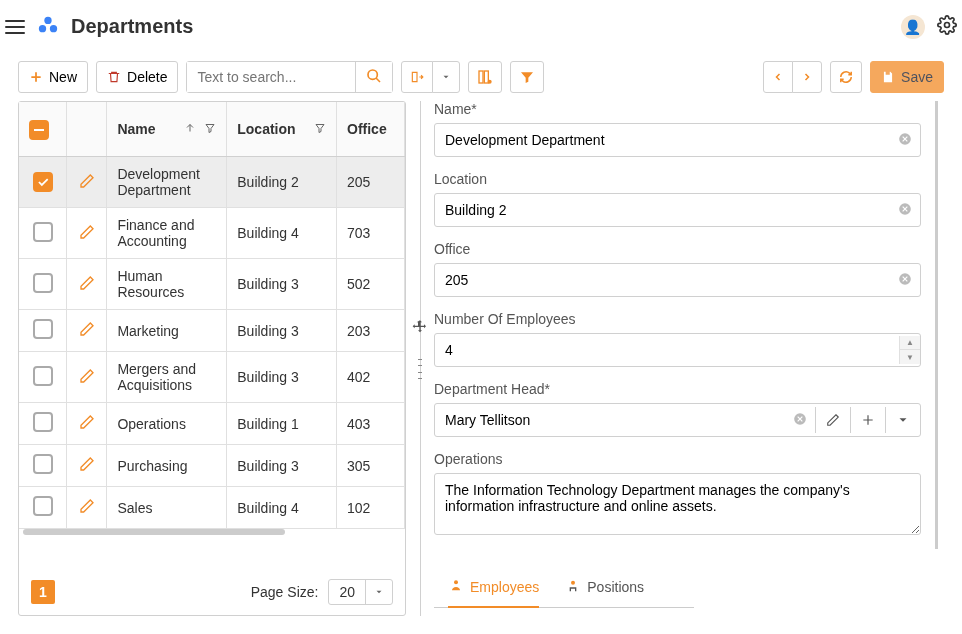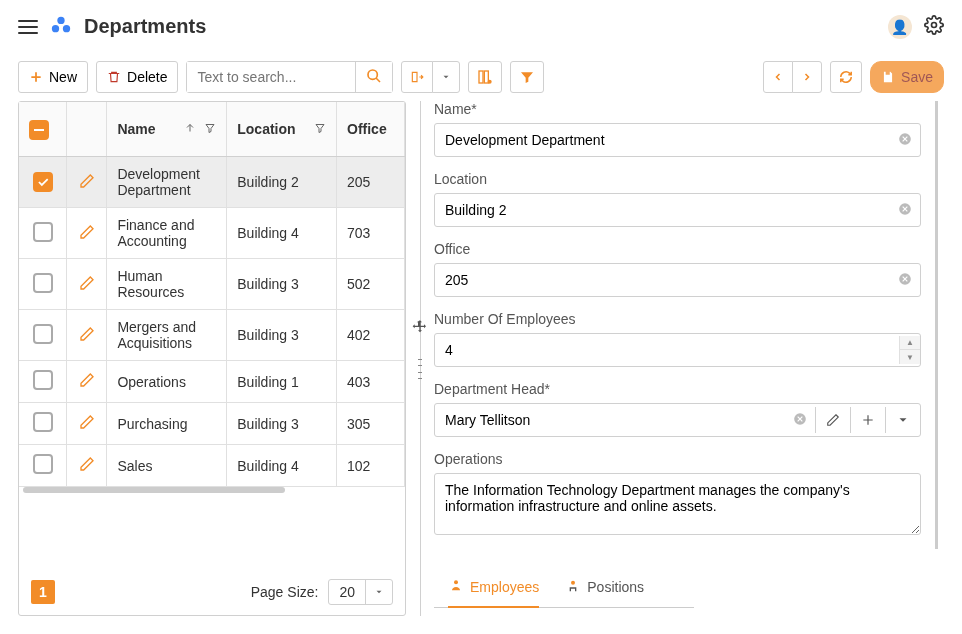--- a/index.html
+++ b/index.html
@@ -1,18 +1,18 @@
 <!DOCTYPE html>
 <html><head>
 <meta charset="utf-8">
 <style>
 * { box-sizing: border-box; margin: 0; padding: 0; }
 body { font-family: -apple-system, BlinkMacSystemFont, "Segoe UI", Arial, sans-serif; font-size: 14px; color: #333; background: #fff; }
 .app { display: flex; flex-direction: column; width: 962px; height: 634px; }
-.header { display: flex; align-items: center; padding: 14px 18px; gap: 12px; }
+.header { display: flex; align-items: center; padding: 14px 5px; gap: 12px; }
 .hamburger { cursor: pointer; }
 .hamburger-lines { display: flex; flex-direction: column; gap: 4px; }
 .hamburger-lines span { display: block; width: 20px; height: 2px; background: #333; border-radius: 2px; }
 .logo-icon { width: 22px; height: 22px; color: #3b82f6; }
 .page-title { font-size: 20px; font-weight: 700; flex: 1; }
 .avatar { width: 24px; height: 24px; border-radius: 50%; background: #f5e6d3; display: flex; align-items: center; justify-content: center; font-size: 14px; }
 .gear-icon { width: 20px; height: 20px; cursor: pointer; }
 .toolbar { display: flex; align-items: center; padding: 8px 18px; gap: 8px; }
 .btn { display: inline-flex; align-items: center; gap: 6px; border: 1px solid #d0d0d0; background: #fff; padding: 5px 10px; border-radius: 3px; cursor: pointer; font-size: 14px; height: 32px; }
 .btn-icon { width: 14px; height: 14px; }
@@ -21,21 +21,21 @@
 .search-wrap { display: flex; border: 1px solid #d0d0d0; border-radius: 3px; height: 32px; }
 .search-input { border: none; padding: 0 10px; width: 168px; font-size: 14px; outline: none; }
 .search-btn { border: none; border-left: 1px solid #d0d0d0; background: #fff; padding: 0 10px; cursor: pointer; color: #f28c28; }
 .tool-group { display: flex; }
 .tool-group .btn { border-radius: 0; margin-left: -1px; }
 .tool-group .btn:first-child { border-radius: 3px 0 0 3px; margin-left: 0; }
 .tool-group .btn:last-child { border-radius: 0 3px 3px 0; }
 .btn.icon-only { padding: 5px 8px; }
 .btn.orange { color: #f28c28; }
 .spacer { flex: 1; }
-.btn-save { background: #f28c28; border-color: #f28c28; color: #7f1d1d; opacity: 0.75; border-radius: 11px; }
+.btn-save { background: #f28c28; border-color: #f28c28; color: #0f172a; opacity: 0.75; }
 .btn-save svg { color: #fff; }
 
 .content { display: flex; flex: 1; padding: 0 18px 18px 18px; gap: 0; overflow: hidden; }
 .left-pane { width: 388px; border: 1px solid #d0d0d0; border-radius: 3px; display: flex; flex-direction: column; }
 .table { width: 100%; border-collapse: collapse; }
 .table th { text-align: left; padding: 16px 10px; border-right: 1px solid #e0e0e0; border-bottom: 1px solid #d0d0d0; font-weight: 600; background: #fafafa; position: relative; font-size: 14px; }
 .table td { padding: 9px 10px; border-right: 1px solid #e0e0e0; border-bottom: 1px solid #e0e0e0; vertical-align: middle; font-size: 14px; }
 .table tr.selected td { background: #ededed; }
 .col-check { width: 48px; text-align: center; }
 .col-edit { width: 40px; text-align: center; }
@@ -250,20 +250,29 @@
                     </svg></span></td>
                 <td class="col-name">Human Resources</td>
                 <td class="col-loc">Building 3</td>
                 <td class="col-office">502</td>
               </tr>
               <tr>
                 <td class="col-check"><span class="checkbox"></span></td>
                 <td class="col-edit"><span class="edit-pencil"><svg viewBox="0 0 24 24" fill="none" stroke="currentColor" stroke-width="2">
                       <path d="M17 3l4 4L7 21H3v-4z"></path>
                     </svg></span></td>
+                <td class="col-name">Marketing</td>
+                <td class="col-loc">Building 3</td>
+                <td class="col-office">203</td>
+              </tr>
+              <tr>
+                <td class="col-check"><span class="checkbox"></span></td>
+                <td class="col-edit"><span class="edit-pencil"><svg viewBox="0 0 24 24" fill="none" stroke="currentColor" stroke-width="2">
+                      <path d="M17 3l4 4L7 21H3v-4z"></path>
+                    </svg></span></td>
                 <td class="col-name">Mergers and Acquisitions</td>
                 <td class="col-loc">Building 3</td>
                 <td class="col-office">402</td>
               </tr>
               <tr>
                 <td class="col-check"><span class="checkbox"></span></td>
                 <td class="col-edit"><span class="edit-pencil"><svg viewBox="0 0 24 24" fill="none" stroke="currentColor" stroke-width="2">
                       <path d="M17 3l4 4L7 21H3v-4z"></path>
                     </svg></span></td>
                 <td class="col-name">Operations</td>

